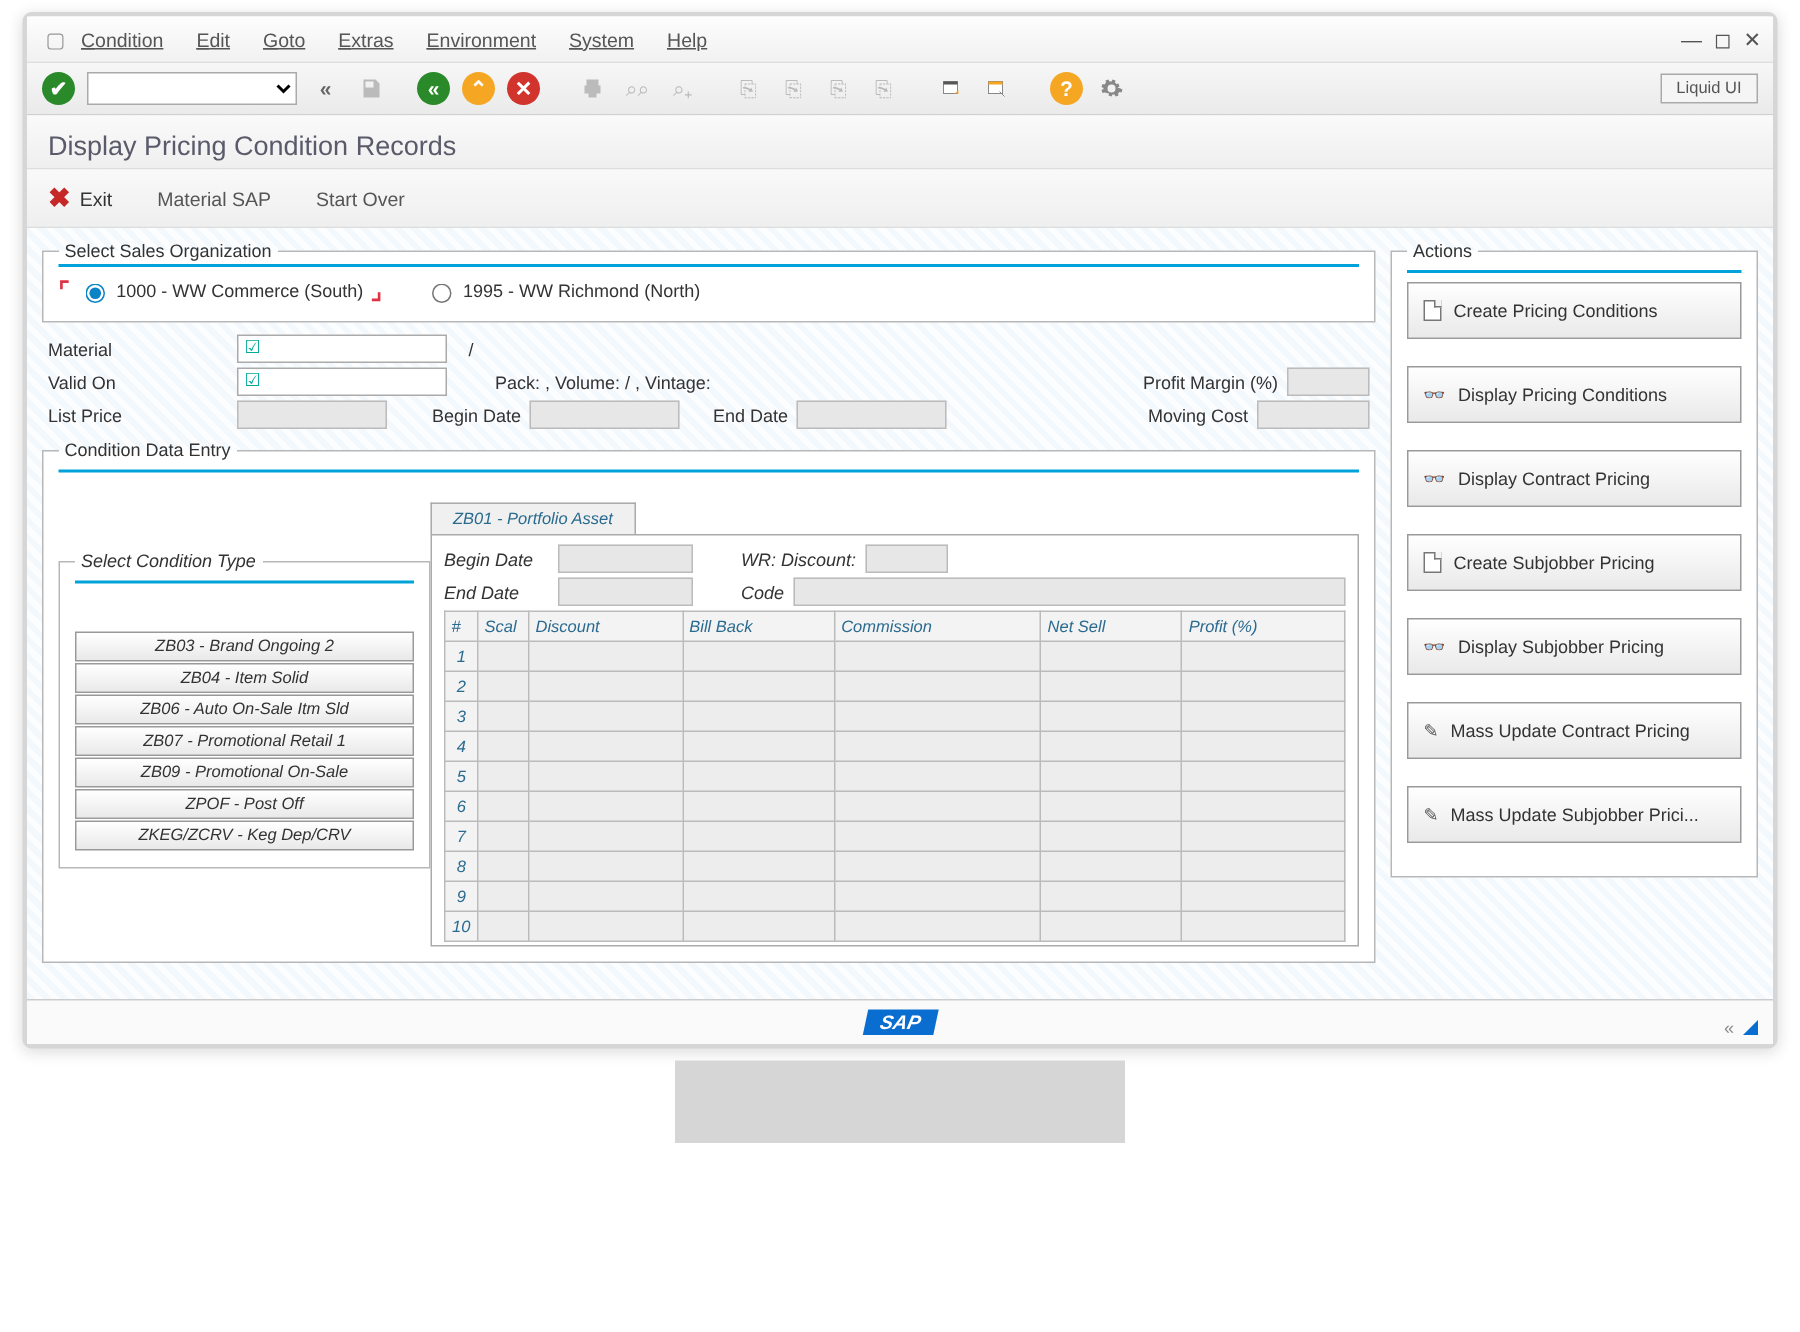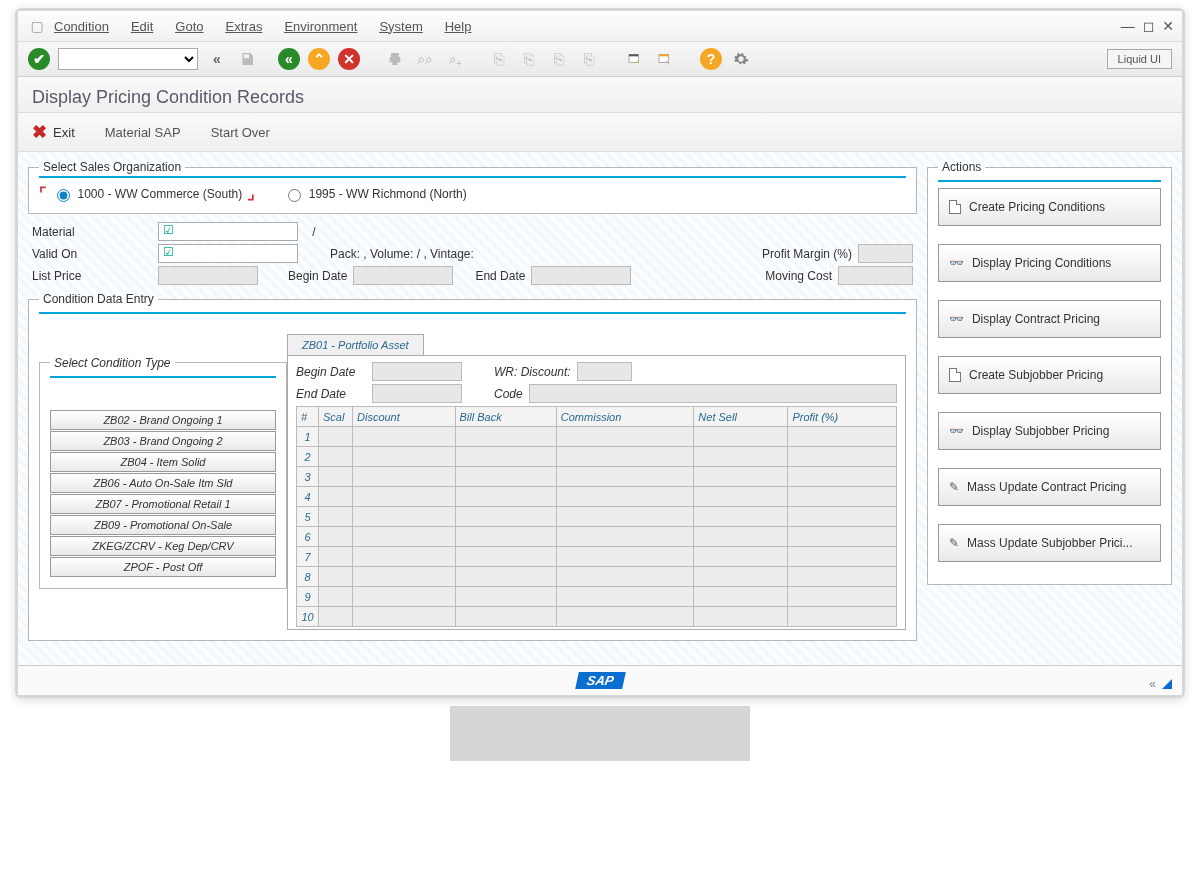--- a/index.html
+++ b/index.html
@@ -310,28 +310,27 @@
 
         <fieldset class="box">
           <legend>Condition Data Entry</legend>
           <div class="hr-blue"></div>
           <div class="two-col">
 
             <fieldset class="box cond-left">
               <legend>Select Condition Type</legend>
               <div class="hr-blue"></div>
               <div id="condtype-list" style="padding-top:26px">
-                  <div class="cond-btn">ZB02 - Brand Ongoing 1</div>
                   <div class="cond-btn">ZB03 - Brand Ongoing 2</div>
                   <div class="cond-btn">ZB04 - Item Solid</div>
                   <div class="cond-btn">ZB06 - Auto On-Sale Itm Sld</div>
                   <div class="cond-btn">ZB07 - Promotional Retail 1</div>
                   <div class="cond-btn">ZB09 - Promotional On-Sale</div>
+                  <div class="cond-btn">ZPOF - Post Off</div>
                   <div class="cond-btn">ZKEG/ZCRV - Keg Dep/CRV</div>
-                  <div class="cond-btn">ZPOF - Post Off</div>
                 </div>
             </fieldset>
 
             <div class="cond-right" style="padding-top:14px">
               <span class="tab-hdr">ZB01 - Portfolio Asset</span>
               <div class="tab-body">
                 <div class="formrow">
                   <span style="width:70px">Begin Date</span>
                   <span class="ro" style="width:90px"></span>
                   <span style="width:20px"></span>

